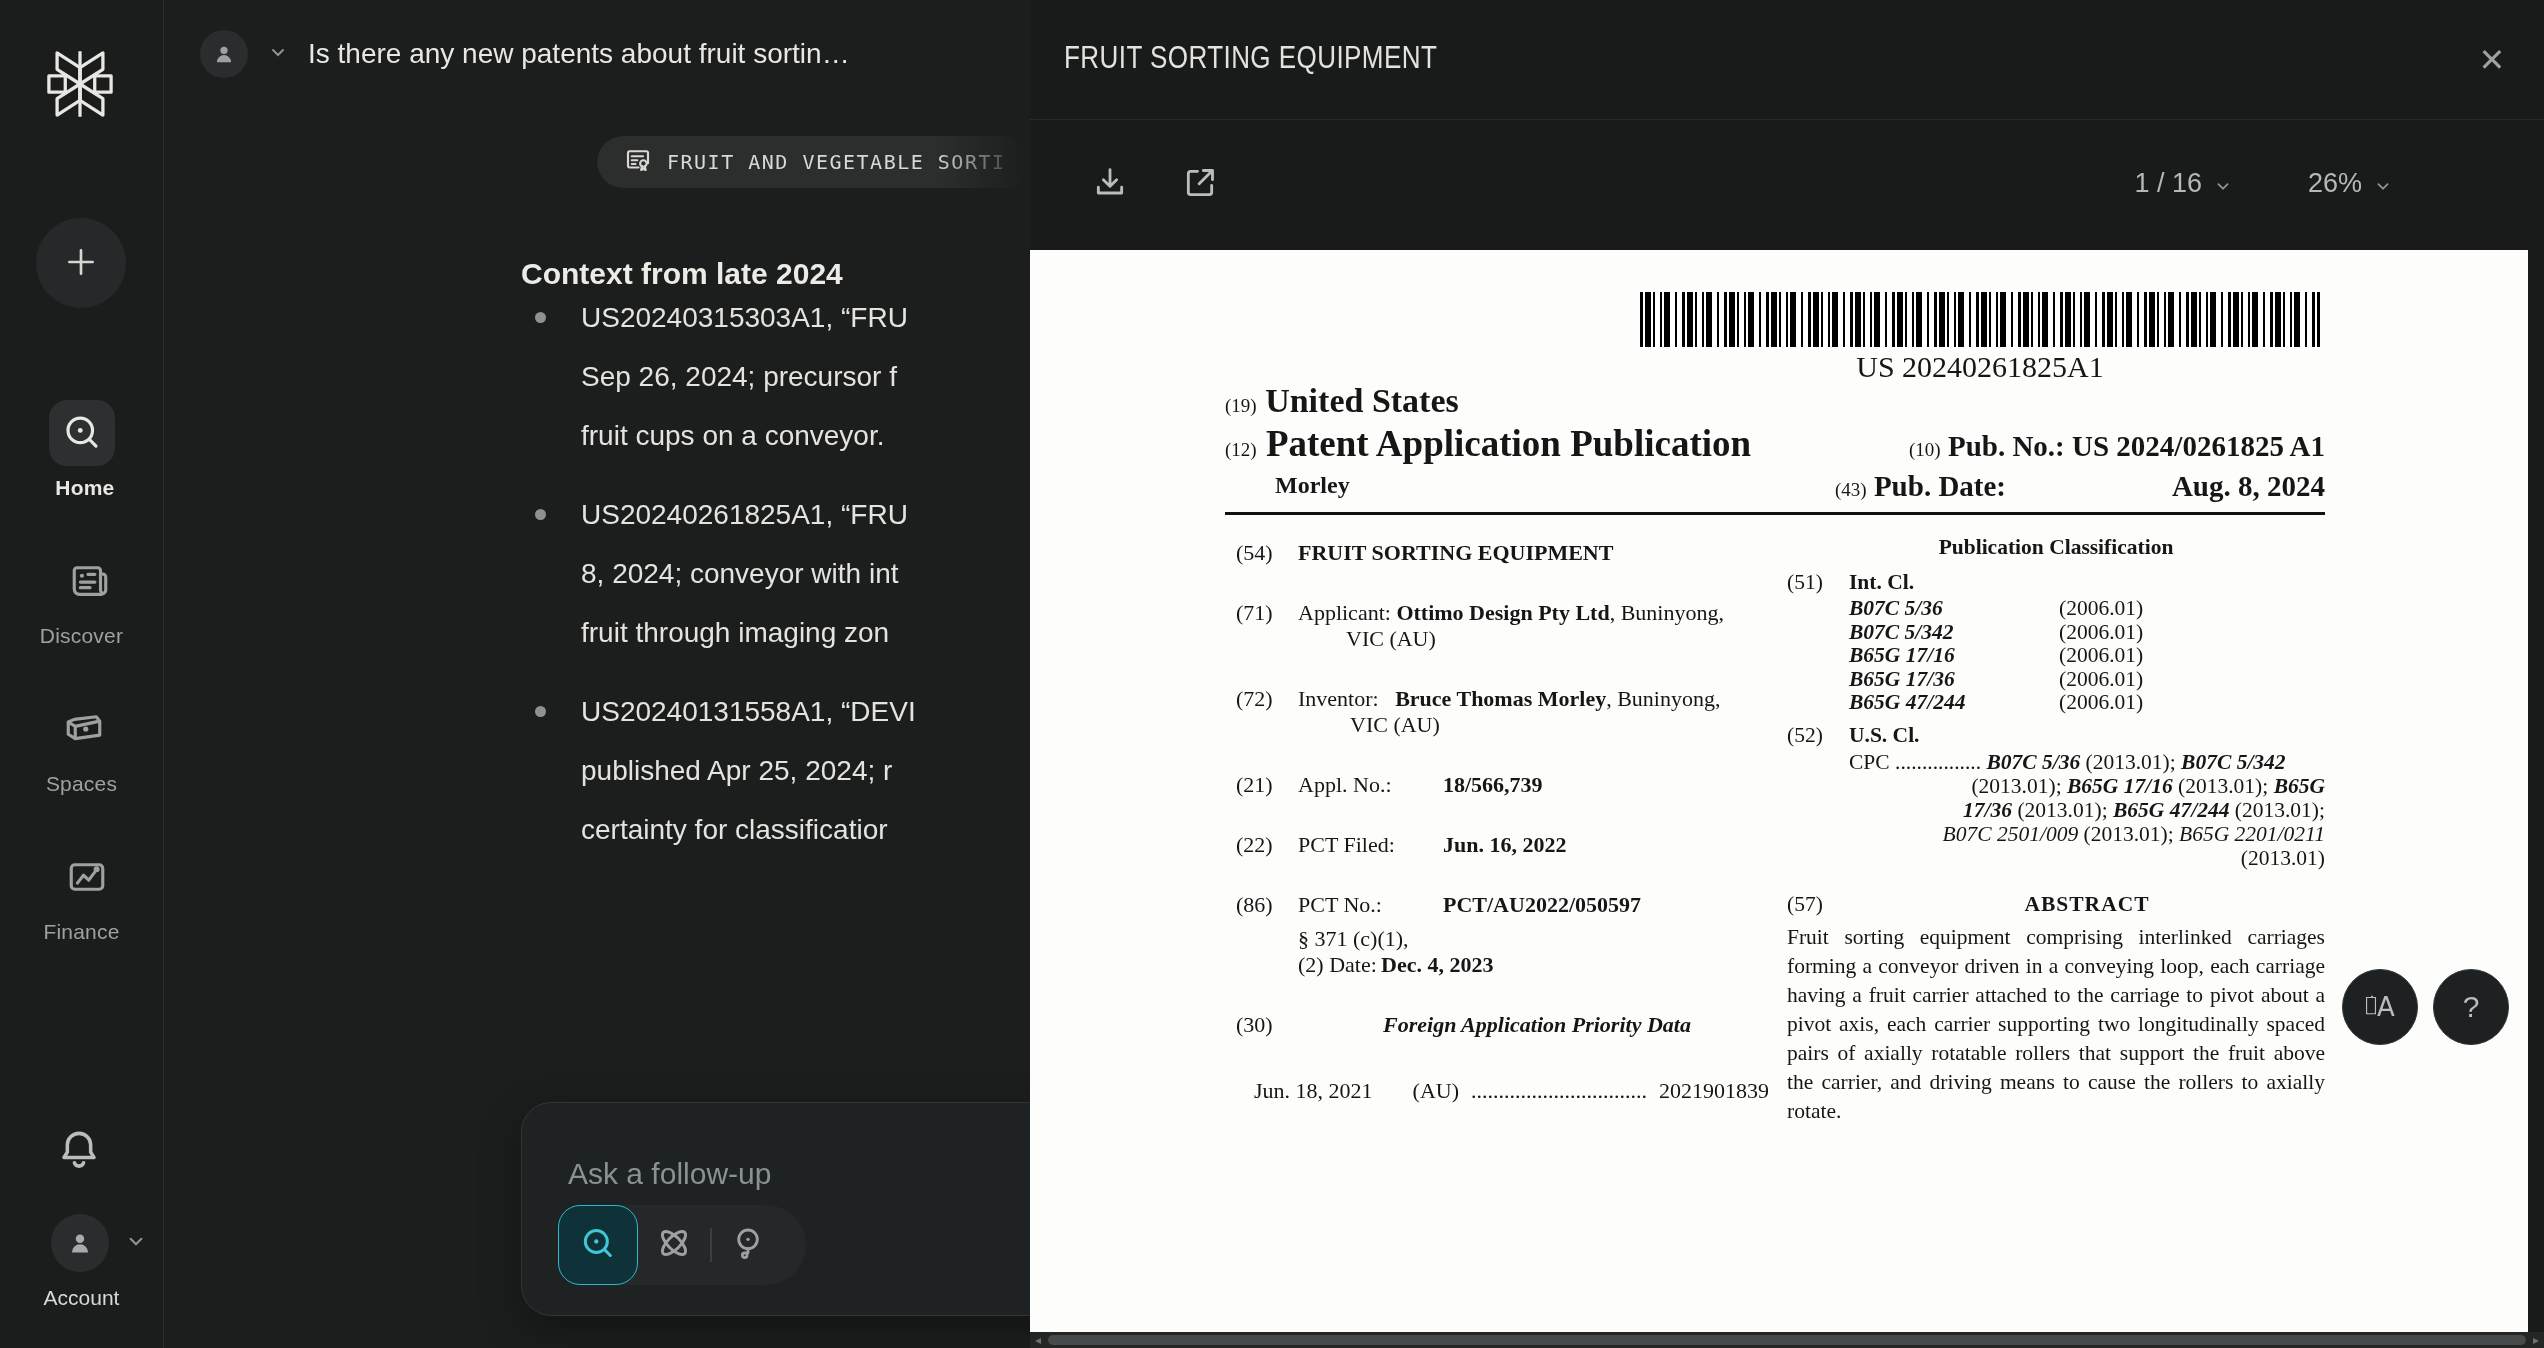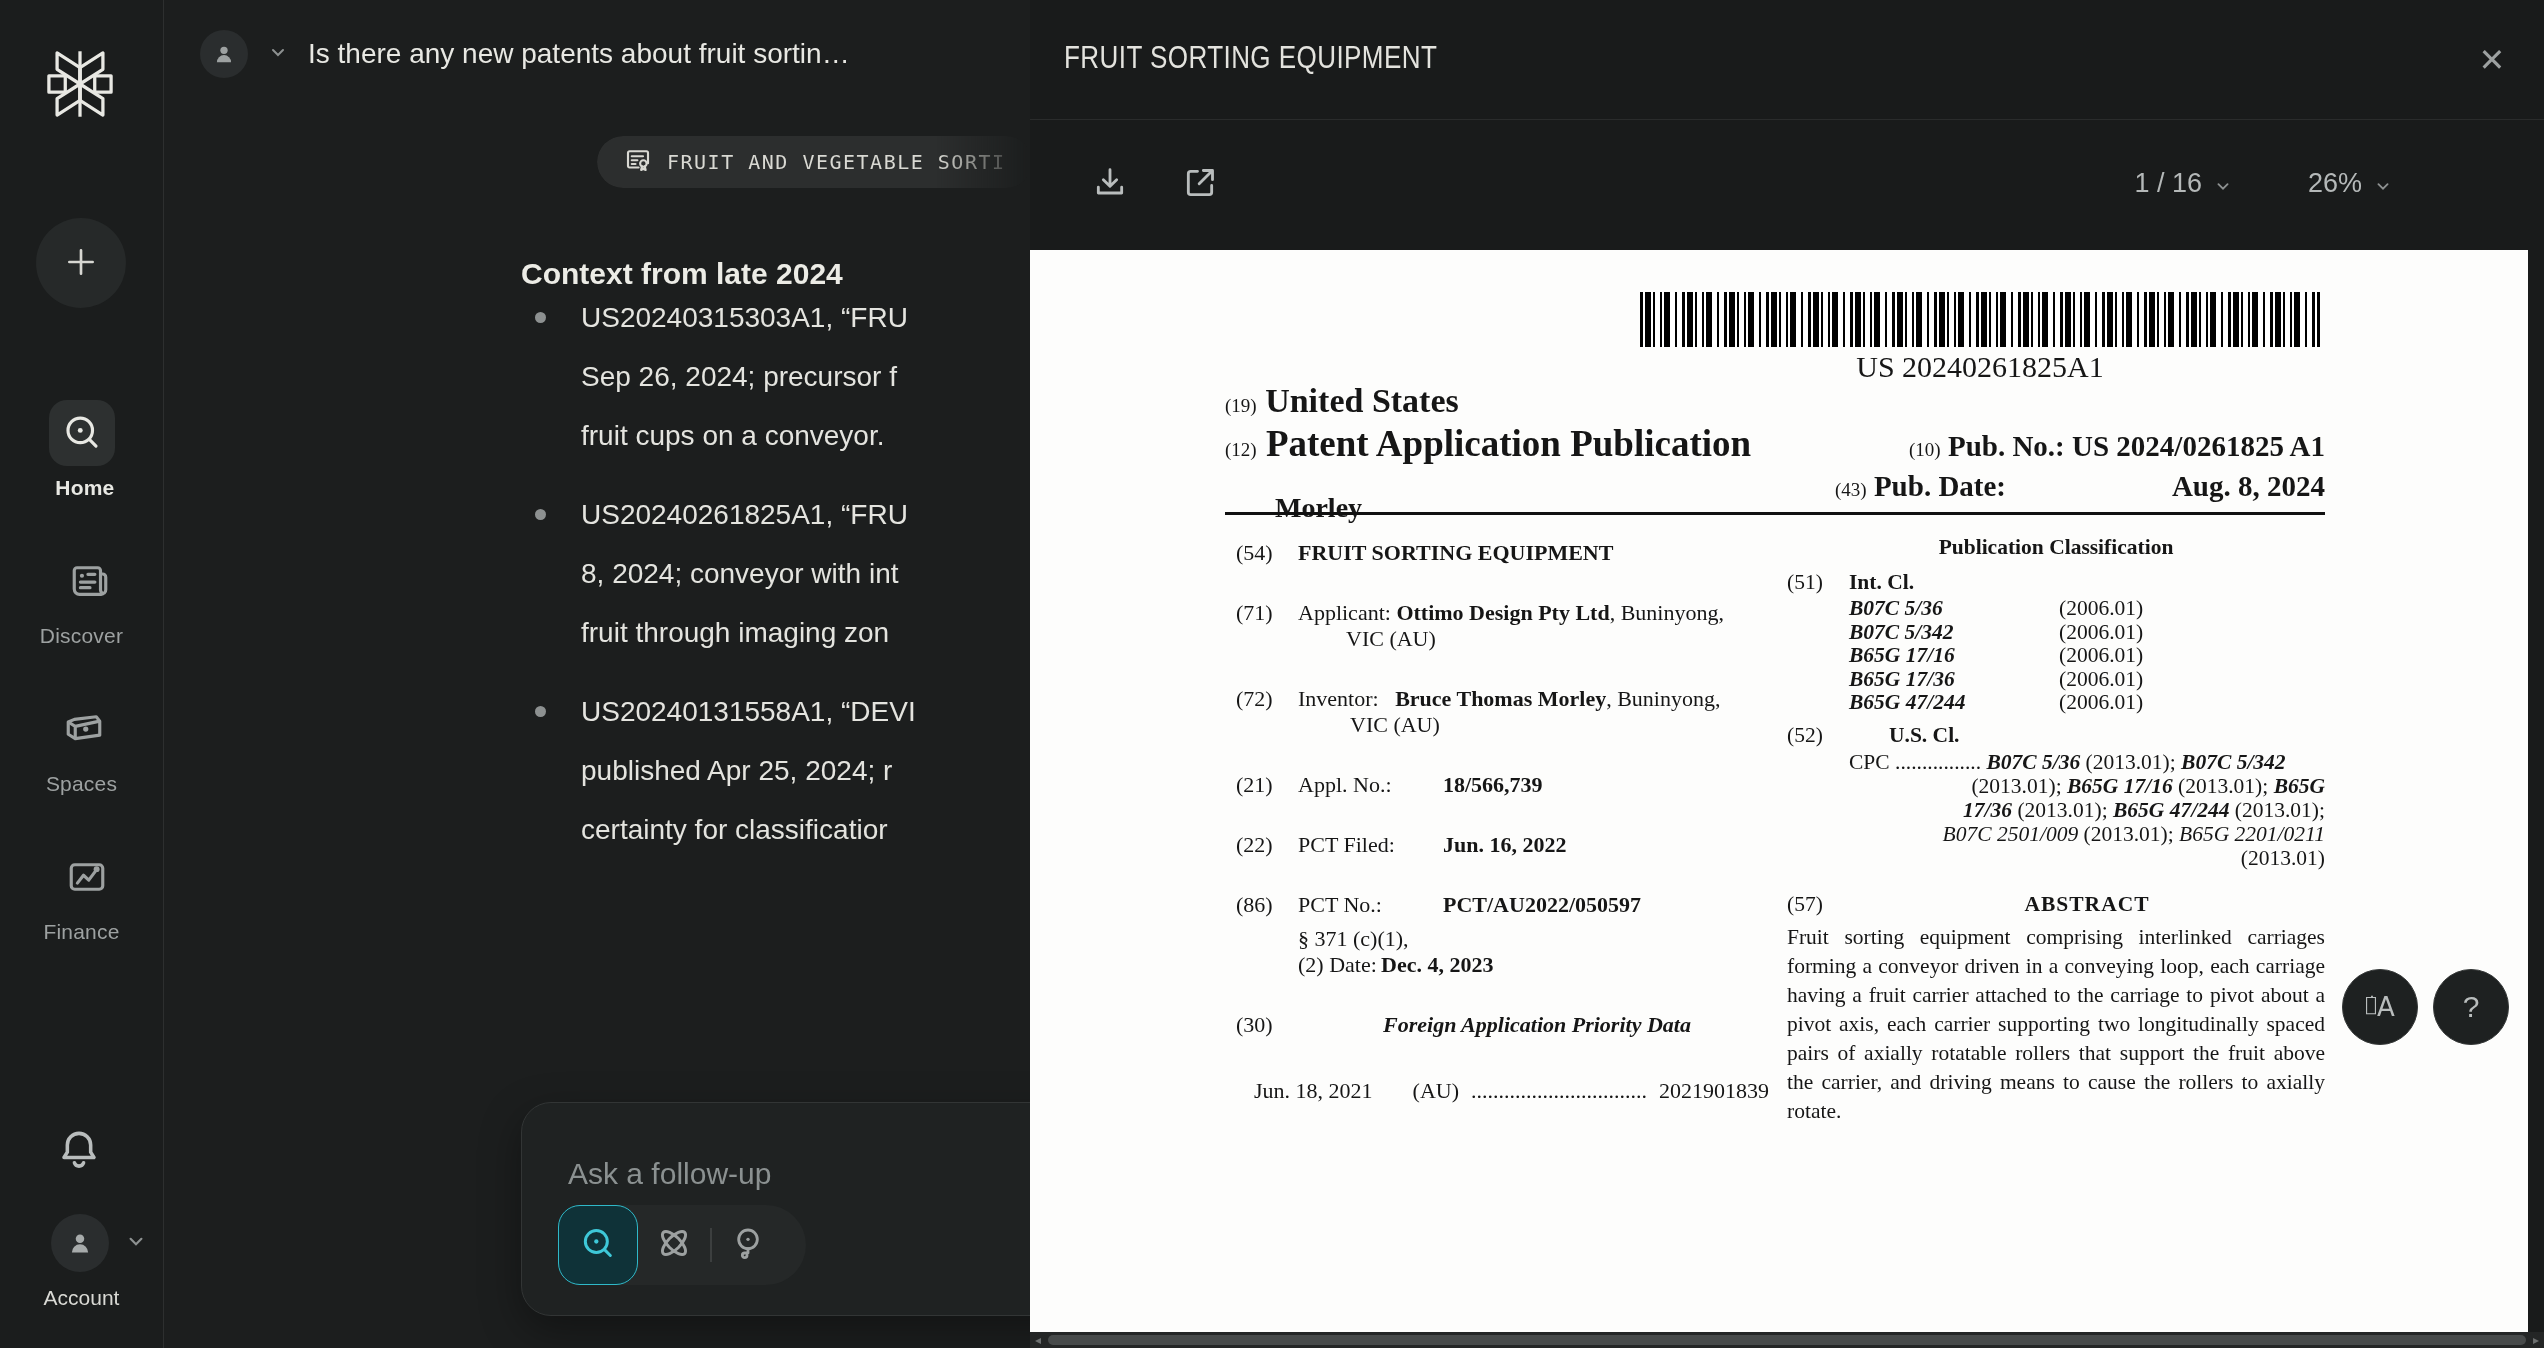--- a/index.html
+++ b/index.html
@@ -56,21 +56,21 @@
   .chev-sm{width:22px;height:22px;color:#8d9191;}
 
   
   .page{position:absolute;left:0px;top:250px;width:1498px;height:1088px;background:#fdfdfc;color:#161616;font-family:"Liberation Serif","DejaVu Serif",serif;overflow:hidden;}
   .barcode{position:absolute;left:610px;top:42px;width:680px;height:55px;
     background:repeating-linear-gradient(90deg,#000 0 3px,#fff 3px 5px,#000 5px 11px,#fff 11px 13px,#000 13px 15px,#fff 15px 20px,#000 20px 22px,#fff 22px 24px,#000 24px 30px,#fff 30px 35px,#000 35px 37px,#fff 37px 42px);}
   .bc-caption{position:absolute;left:610px;top:100px;width:680px;text-align:center;font-size:30px;}
   .hdr19{position:absolute;left:195px;top:132px;font-size:34px;font-weight:700;}
   .hdr12{position:absolute;left:195px;top:172px;font-size:37px;font-weight:700;white-space:nowrap;}
   .numsm{font-weight:400;font-size:19px;}
-  .hdr-name{position:absolute;left:245px;top:222px;font-size:28px;font-weight:700;margin-top:20px;}
+  .hdr-name{position:absolute;left:245px;top:222px;font-size:24px;font-weight:700;}
   .pubno{position:absolute;left:805px;top:180px;width:490px;font-size:29px;font-weight:700;text-align:right;white-space:nowrap;}
   .pubdate{position:absolute;left:805px;top:220px;width:490px;font-size:29px;font-weight:700;display:flex;justify-content:space-between;}
   .rule{position:absolute;left:195px;top:262px;width:1100px;height:3px;background:#111;}
 
   .colL{position:absolute;left:206px;top:290px;width:540px;font-size:22px;}
   .colR{position:absolute;left:757px;top:285px;width:538px;font-size:21.5px;}
   .b{font-weight:700;}
   .seg-bi{font-weight:700;font-style:italic;} .seg-i{font-style:italic;} .seg-p{}
   .frow{display:flex;margin-bottom:8px;}
   .fnum{width:62px;flex:none;}
@@ -410,21 +410,21 @@
   <div class="intcl-row">
     <span class="code">B65G 17/36</span>
     <span>(2006.01)</span>
   </div>
 
   <div class="intcl-row">
     <span class="code">B65G 47/244</span>
     <span>(2006.01)</span>
   </div>
 </div>
-        <div class="frow" style="margin-top:8px;margin-bottom:2px;gap:40px;">
+        <div class="frow" style="margin-top:8px;margin-bottom:2px;">
           <span class="fnum">(52)</span>
           <span class="b">U.S. Cl.</span>
         </div>
         <div class="cpc">
   <div class="cpcline"><span class="seg-p">CPC ................ </span><span class="seg-bi">B07C 5/36</span><span class="seg-p"> (2013.01); </span><span class="seg-bi">B07C 5/342</span></div>
 
   <div class="cpcline"><span class="seg-p">(2013.01); </span><span class="seg-bi">B65G 17/16</span><span class="seg-p"> (2013.01); </span><span class="seg-bi">B65G</span></div>
 
   <div class="cpcline"><span class="seg-bi">17/36</span><span class="seg-p"> (2013.01); </span><span class="seg-bi">B65G 47/244</span><span class="seg-p"> (2013.01);</span></div>
 

